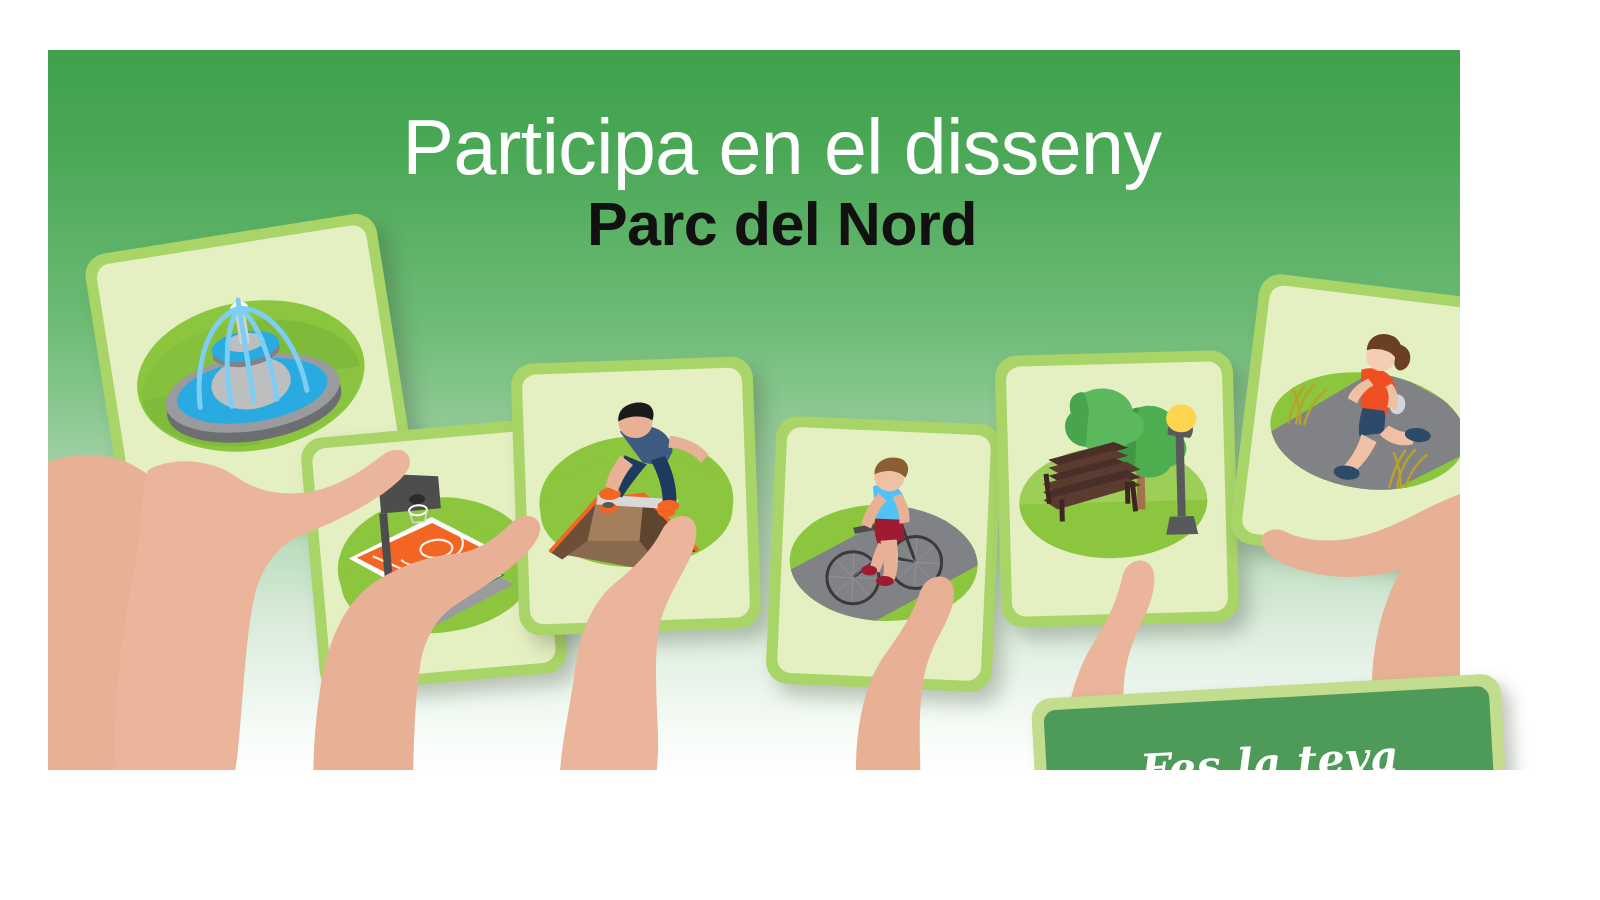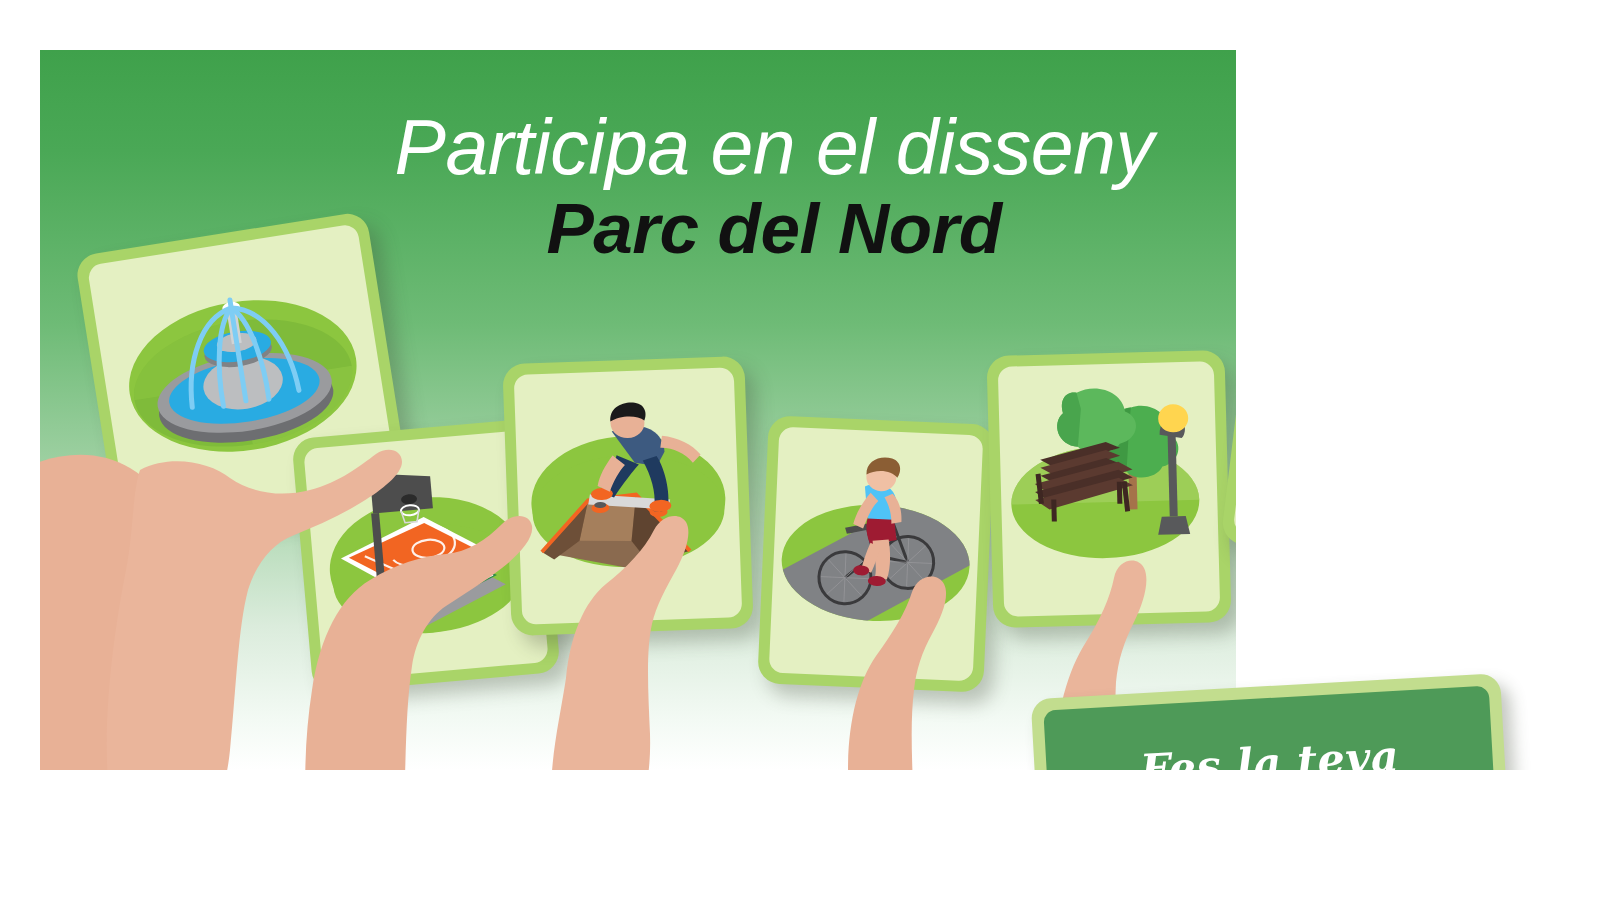--- a/index.html
+++ b/index.html
@@ -4,37 +4,36 @@
 <style>
   html,body{margin:0;padding:0;}
   body{
     width:1600px;height:900px;background:#ffffff;overflow:hidden;
     font-family:"Liberation Sans", sans-serif;
   }
   .stage{position:relative;width:1600px;height:900px;}
 
   
   .hero{
-    position:absolute;left:40px;top:50px;width:1196px;height:720px;
+    position:absolute;left:48px;top:50px;width:1412px;height:720px;
     background:linear-gradient(180deg,#3fa14b 0%,#4aa856 14%,#6ebb76 38%,#a9d5ac 62%,#dbecdc 80%,#f3faf4 93%,#ffffff 100%);
     overflow:hidden;
-    font-style:italic;
   }
 
   
   .headline{
     position:absolute;left:0;top:58px;width:1468px;text-align:center;
     line-height:1.02;pointer-events:none;
   }
   .hl-line{
     display:block;color:#ffffff;font-size:77px;font-weight:400;
     letter-spacing:-0.5px;
   }
   .hl-strong{
-    display:block;color:#111111;font-size:71px;font-weight:700;
+    display:block;color:#111111;font-size:61px;font-weight:700;
     letter-spacing:-0.5px;margin-top:6px;
   }
 
   
   .card{
     position:absolute;border-radius:22px;background:#a9d468;
     box-shadow:10px 12px 18px rgba(60,70,50,.28);
   }
   .card .inner{
     position:absolute;left:11px;top:11px;right:11px;bottom:11px;

